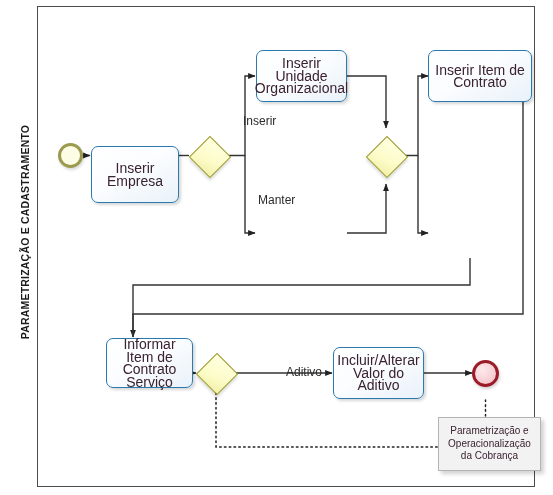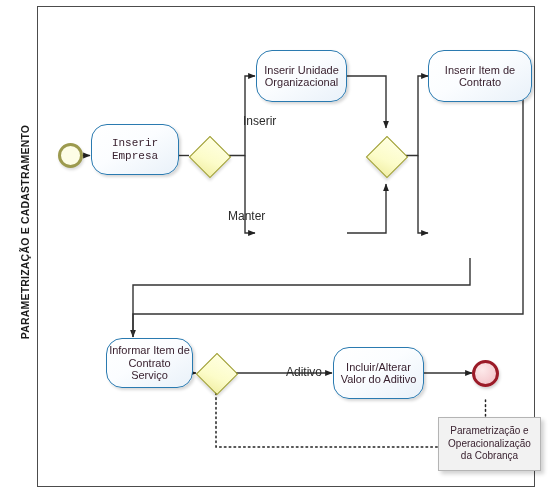--- a/index.html
+++ b/index.html
@@ -16,25 +16,25 @@
         text-align:center;transform:rotate(-90deg);
         font-size:10.5px;font-weight:bold;letter-spacing:.2px;color:#1a1a1a;
         white-space:nowrap;}
 
   
   svg.wires{position:absolute;left:0;top:0;width:553px;height:495px;
         pointer-events:none;}
 
   
   .task{position:absolute;box-sizing:border-box;
-        border:1.6px solid #2a7ab0;border-radius:16px;
+        border:1.6px solid #2a7ab0;border-radius:7px;
         background:linear-gradient(150deg,#ffffff 0%,#fbfdff 45%,#e9f1f9 100%);
         box-shadow:2px 2px 3px rgba(0,0,0,.16);
         display:flex;align-items:center;justify-content:center;text-align:center;
-        font-size:11px;line-height:12.5px;color:#3a2230;padding:2px;}
+        font-size:14px;line-height:12.5px;color:#3a2230;padding:2px;}
 
   
   .gw{position:absolute;width:40px;height:40px;}
   .gw i{display:block;width:28px;height:28px;margin:6px;
         background:linear-gradient(160deg,#ffffe0 0%,#fcfcc9 60%,#f2f0a8 100%);
         border:1.6px solid #9a9a25;transform:rotate(45deg);
         box-shadow:2px 2px 3px rgba(0,0,0,.14);}
 
   
   .start-ev{position:absolute;width:25px;height:25px;border-radius:50%;
@@ -113,31 +113,31 @@
   <div class="gw" style="left:189px;top:135.5px;">
     <i></i>
   </div>
   <div class="gw" style="left:366px;top:135.5px;">
     <i></i>
   </div>
   <div class="gw" style="left:196px;top:353px;">
     <i></i>
   </div>
 
-  <div class="task" style="left:91px;top:124px;width:88px;height:51px;font-family:Liberation Mono, monospace;">Inserir Empresa</div>
+  <div class="task" style="left:91px;top:146px;width:88px;height:57px;">Inserir Empresa</div>
 
   <div class="task" style="left:256px;top:50px;width:91px;height:52px;">Inserir Unidade Organizacional</div>
 
 
   <div class="task" style="left:428px;top:50px;width:104px;height:52px;">Inserir Item de Contrato</div>
 
 
   <div class="task" style="left:106px;top:338px;width:87px;height:50px;">Informar Item de Contrato Serviço</div>
 
   <div class="task" style="left:333px;top:347px;width:91px;height:52px;">Incluir/Alterar Valor do Aditivo</div>
 
   <div class="flab" style="left:243px;top:114px;">Inserir</div>
-  <div class="flab" style="left:228px;top:193px;margin-top:16px;">Manter</div>
+  <div class="flab" style="left:258px;top:193px;">Manter</div>
   <div class="flab" style="left:286px;top:365px;">Aditivo</div>
 
   <div class="annot" style="left:438px;top:417px;width:103px;height:54px;">Parametrização e Operacionalização da Cobrança</div>
 
 </div>
 
 </body></html>

